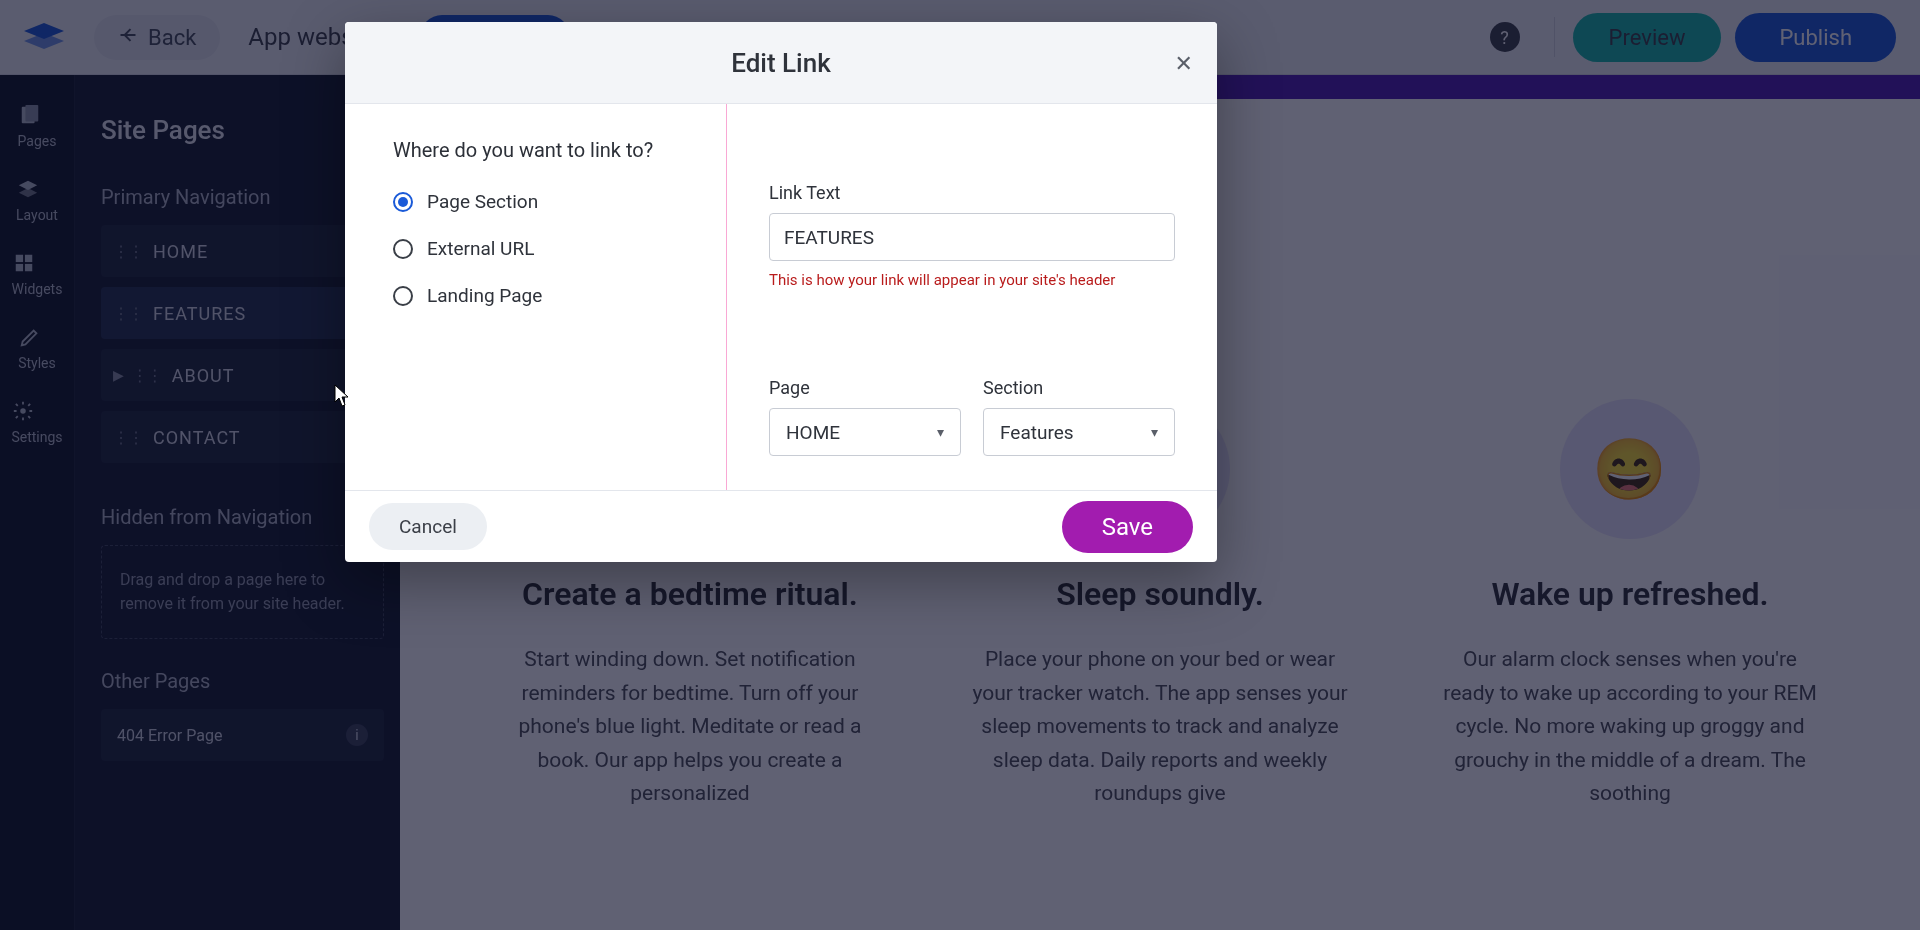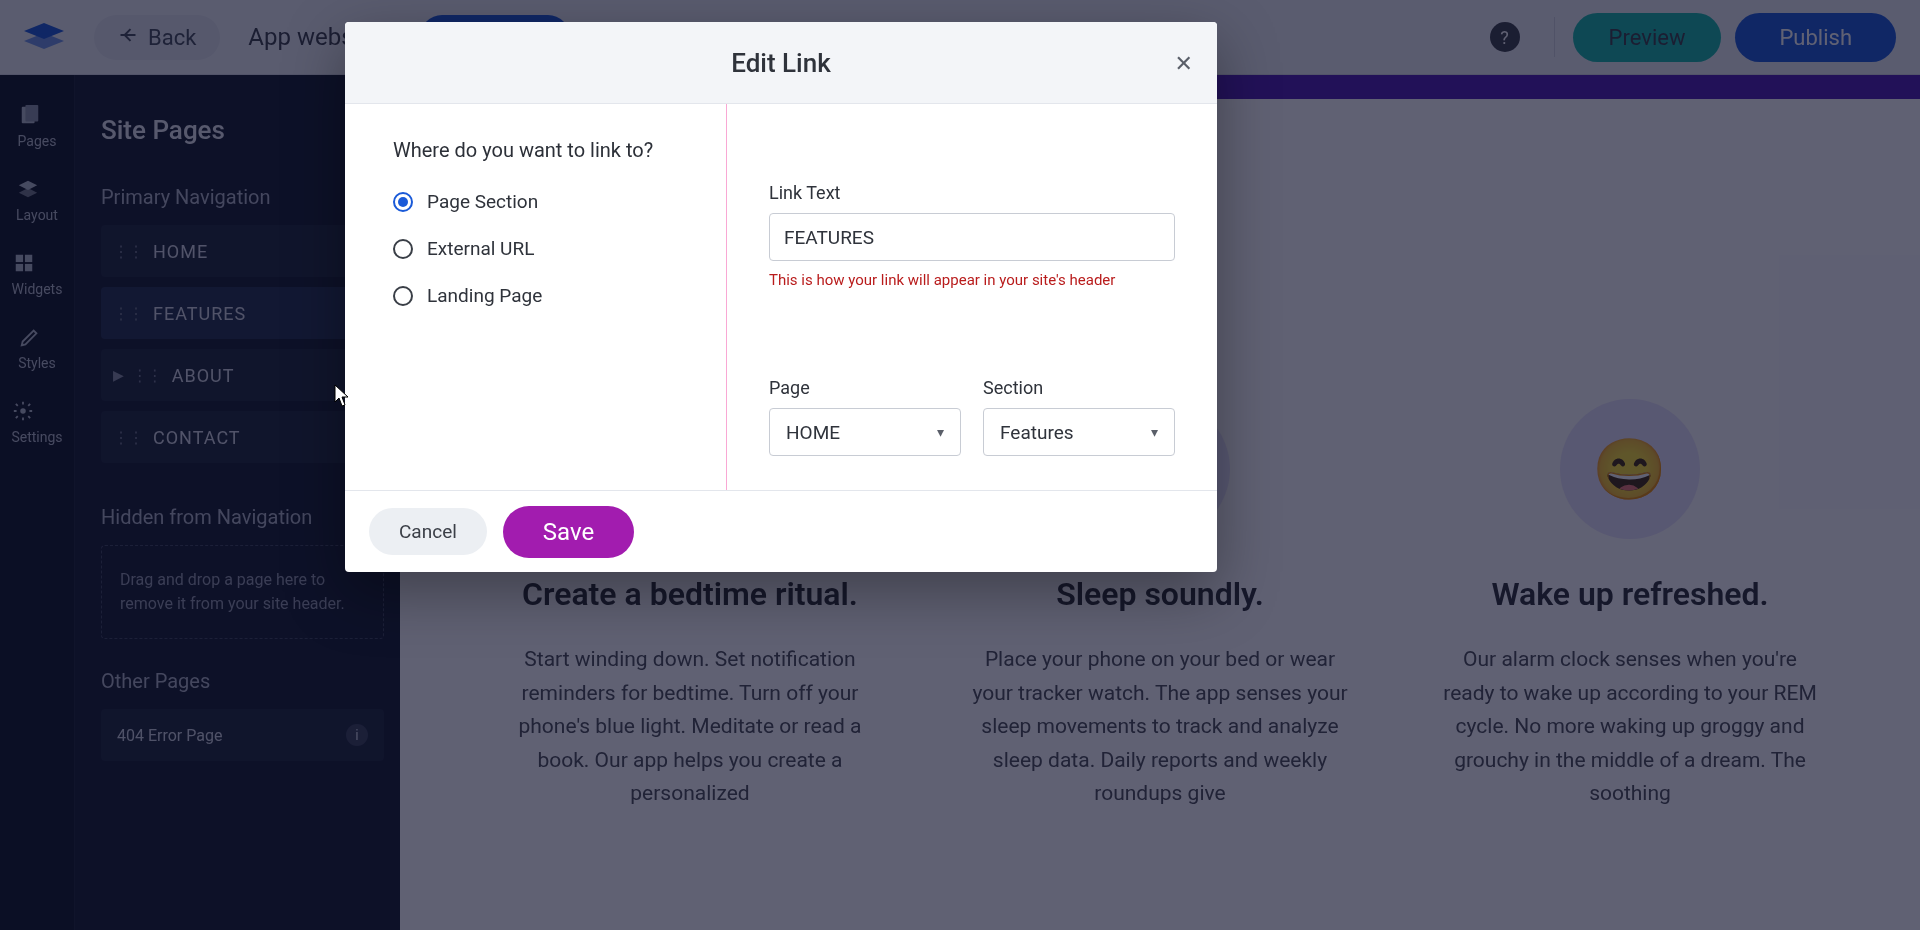--- a/index.html
+++ b/index.html
@@ -306,22 +306,22 @@
   display:flex; align-items:center; justify-content:space-between;
   padding: 0 16px;
   font-size: 19px; color: #2f333b;
   cursor: pointer;
   width: 192px;
 }
 .select .chev { color: #5a5f69; font-size: 14px; }
 
 .modal-footer {
   border-top: 1px solid #e3e6ec;
-  height: 82px;
-  display:flex; align-items:center; justify-content:flex-start;
+  height: 72px;
+  display:flex; align-items:center; justify-content:space-between;
   gap: 16px;
   padding: 16px 24px;
 }
 .btn-cancel {
   background: #eceff3;
   color: #3b3f47;
   border-radius: 999px;
   padding: 12px 30px;
   font-size: 19px;
 }

